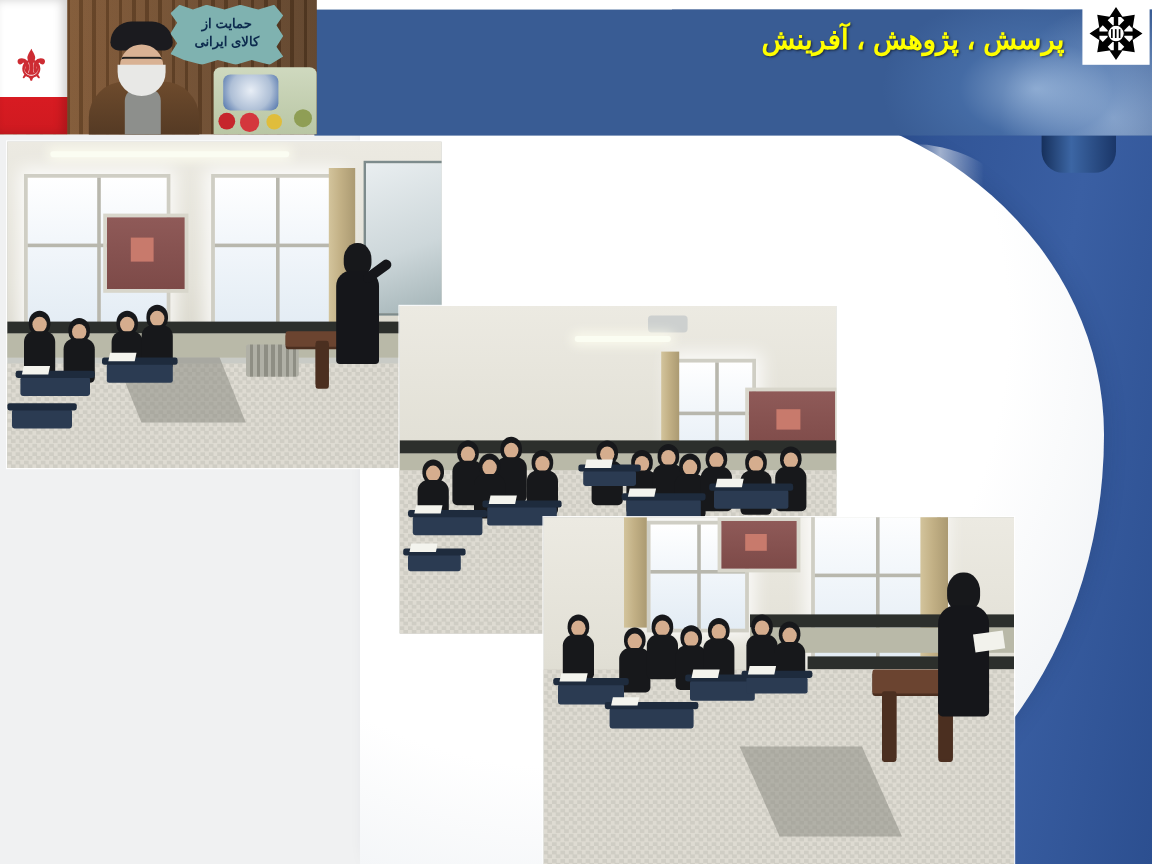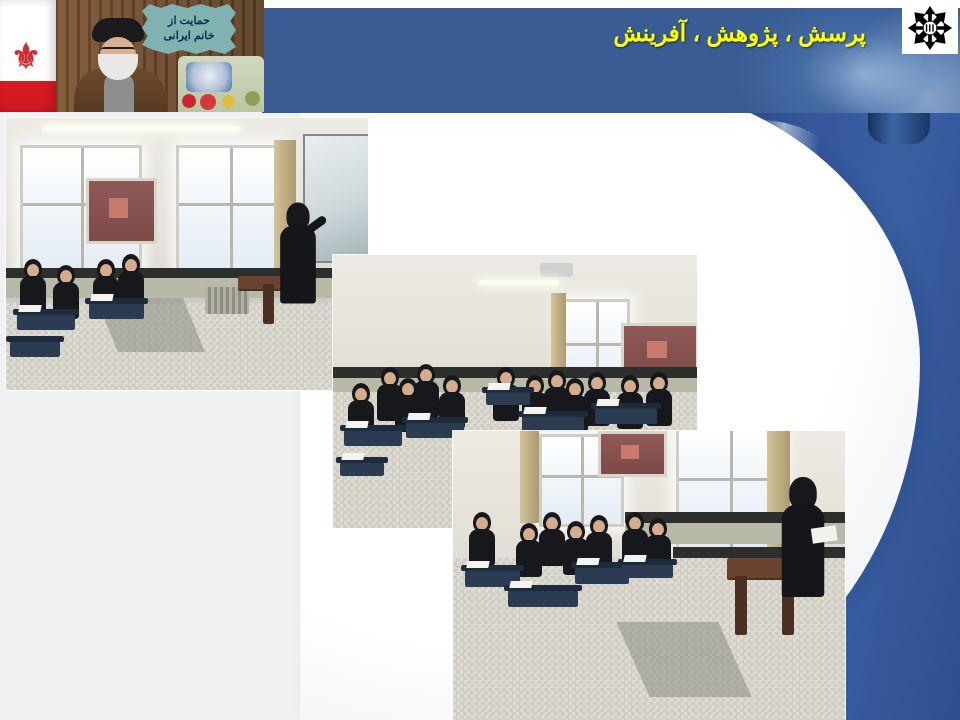--- a/index.html
+++ b/index.html
@@ -125,21 +125,21 @@
     top: -18px;
     width: 230px;
     height: 150px;
     background:
       radial-gradient(ellipse at 58% 56%, rgba(190,218,248,.55) 0%, rgba(90,135,195,.35) 34%, rgba(57,92,148,0) 68%),
       radial-gradient(circle at 86% 72%, rgba(225,238,252,.55) 0%, rgba(57,92,148,0) 42%);
     pointer-events: none;
   }
   .banner-title {
     position: absolute;
-    right: 94px;
+    right: 73px;
     top: 12px;
     color: #ffff00;
     font-size: 23px;
     font-weight: bold;
     text-shadow: 1px 1px 2px rgba(0,0,0,.55);
     white-space: nowrap;
     direction: rtl;
     letter-spacing: .5px;
   }
   .banner-subtitle {
@@ -794,21 +794,21 @@
       <div class="leader-robe"></div>
       <div class="leader-scarf"></div>
       <div class="leader-turban"></div>
       <div class="leader-face"></div>
       <div class="leader-beard"></div>
       <div class="leader-glasses"></div>
     </div>
 
     <div class="slogan-badge">
       <span class="slogan-line">حمایت از</span>
-      <span class="slogan-line">خانم ایرانی</span>
+      <span class="slogan-line">کالای ایرانی</span>
     </div>
 
     <div class="offerings">
       <div class="offer-plate"></div>
       <div class="offer-fruit-a"></div>
       <div class="offer-fruit-b"></div>
       <div class="offer-fruit-c"></div>
       <div class="offer-fruit-d"></div>
     </div>
   </div>

